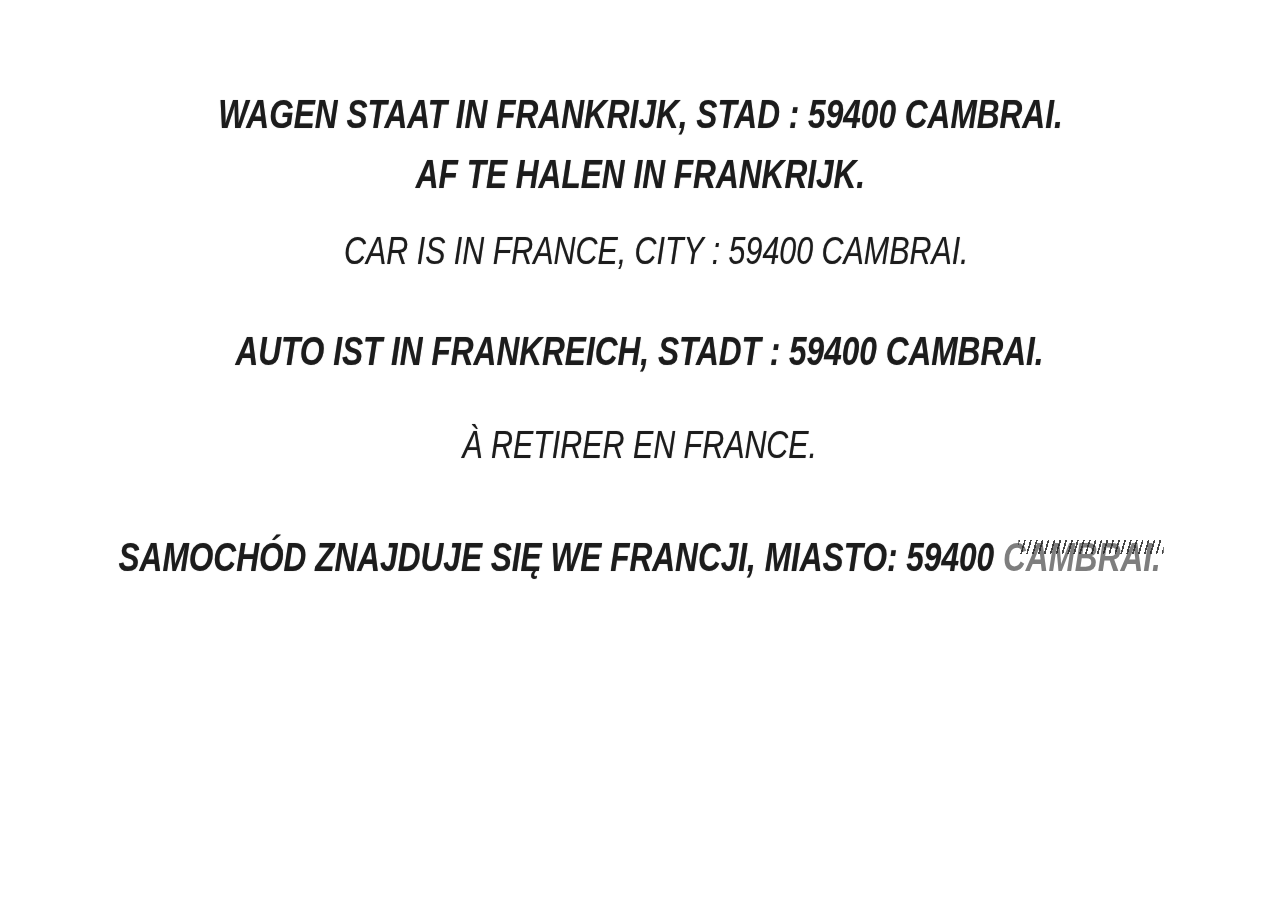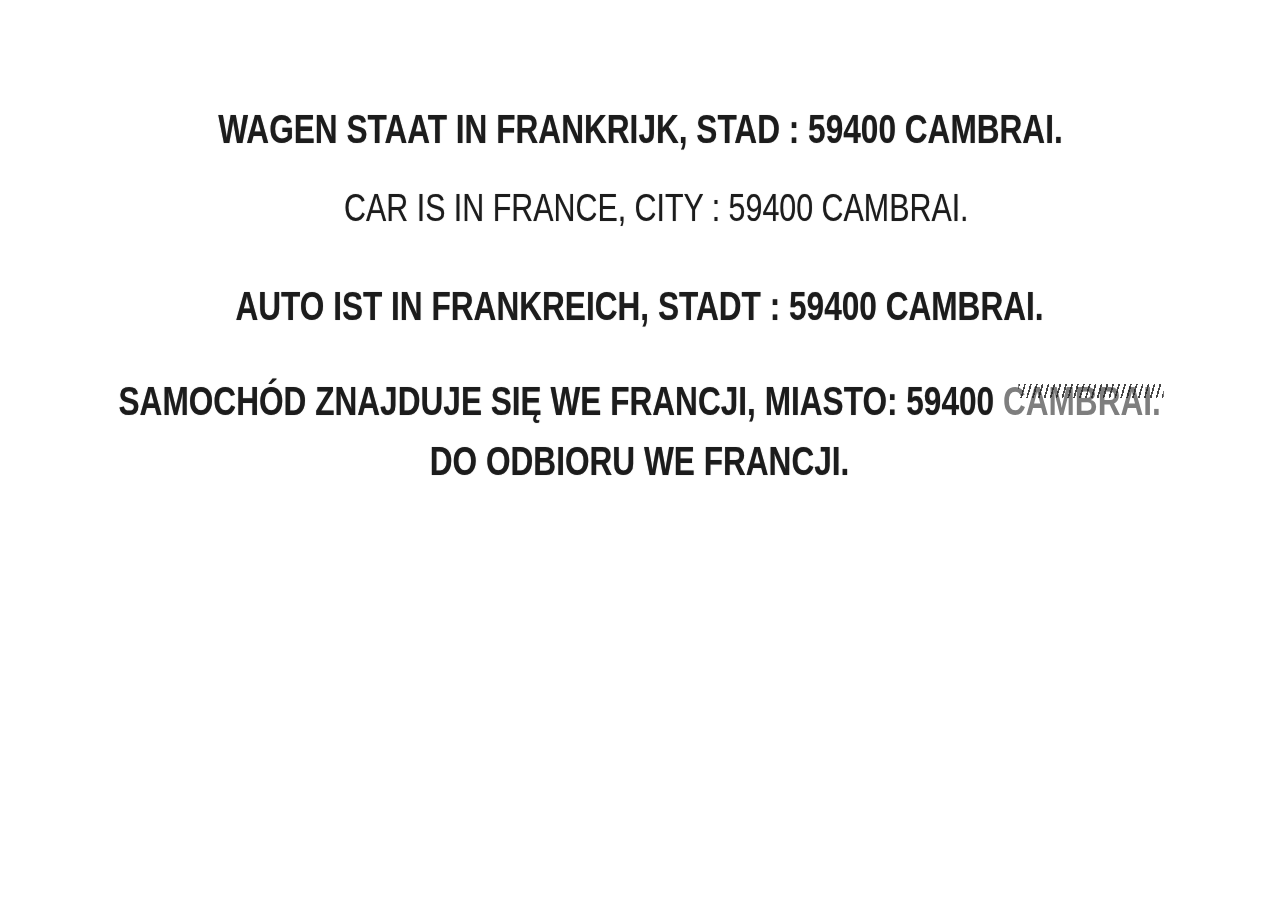--- a/index.html
+++ b/index.html
@@ -13,27 +13,28 @@
   .page {
     width: 1280px;
     height: 900px;
     padding-top: 92px;
     background: #ffffff;
   }
   .group { margin: 0; }
   .group.g2 { margin-top: 18px; padding-left: 33px; }
   .group.g3 { margin-top: 39px; }
   .group.g4 { margin-top: 35px; }
-  .group.g5 { margin-top: 33px; }
+  .group.g5 { margin-top: 51px; }
   .line {
     height: 60px;
     display: flex;
-    align-items: flex-end;
+    align-items: flex-start;
     justify-content: center;
     color: #1c1c1c;
+    font-style: italic;
   }
   .scale {
     display: inline-block;
     white-space: nowrap;
     transform-origin: center center;
     text-shadow: 0 0 1px rgba(20,20,20,0.45);
   }
   .bold .scale {
     font-weight: bold;
     font-size: 40px;
@@ -67,41 +68,44 @@
 </style>
 </head>
 <body>
 
 <div class="page">
 
   <div class="group g1">
     <div class="line bold">
       <span class="scale"><span>WAGEN STAAT IN FRANKRIJK, STAD : 59400 CAMBRAI.</span></span>
     </div>
+    <div class="line bold">
+      <span class="scale"><span>AF TE HALEN IN FRANKRIJK.</span></span>
+    </div>
   </div>
 
   <div class="group g2">
     <div class="line regular">
       <span class="scale"><span>CAR IS IN FRANCE, CITY : 59400 CAMBRAI.</span></span>
     </div>
   </div>
 
   <div class="group g3">
     <div class="line bold">
       <span class="scale"><span>AUTO IST IN FRANKREICH, STADT : 59400 CAMBRAI.</span></span>
     </div>
   </div>
 
   <div class="group g4">
+    <div class="line regular">
+      <span class="scale"><span>À RETIRER EN FRANCE.</span></span>
+    </div>
   </div>
 
   <div class="group g5">
     <div class="line bold">
       <span class="scale">
         <span>SAMOCHÓD ZNAJDUJE SIĘ WE FRANCJI, MIASTO: 59400 </span><span class="ghost"><span>CAMBRAI.</span><span class="hatch"></span></span>
       </span>
     </div>
-    <div class="line bold">
-      <span class="scale"><span>DO ODBIORU WE FRANCJI.</span></span>
-    </div>
   </div>
 
 </div>
 
 </body></html>

